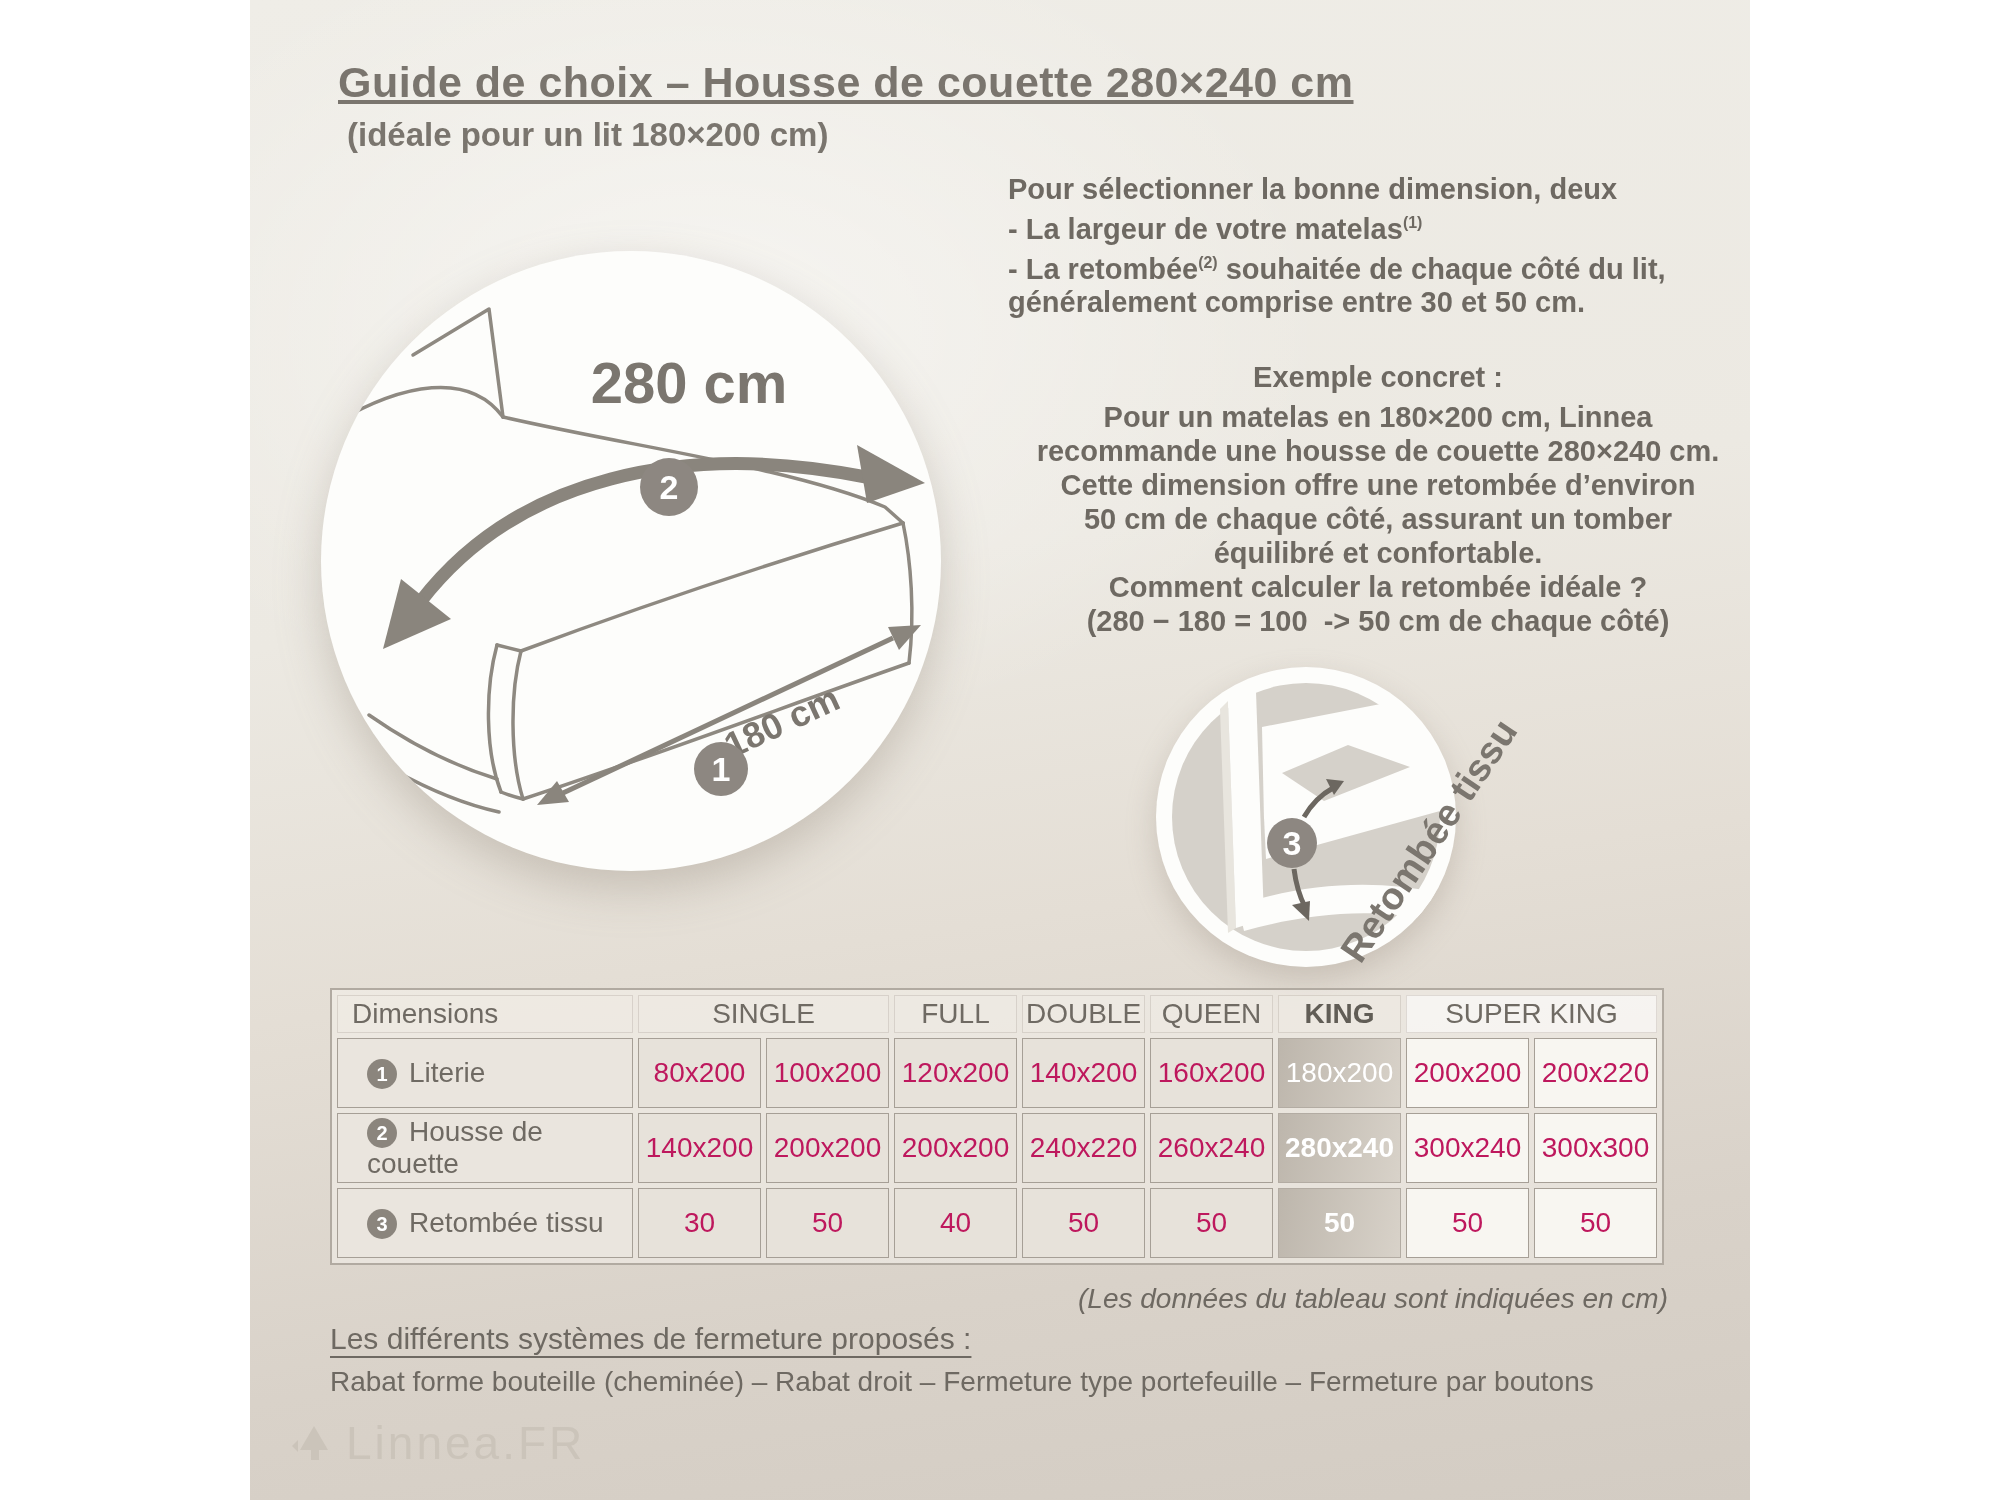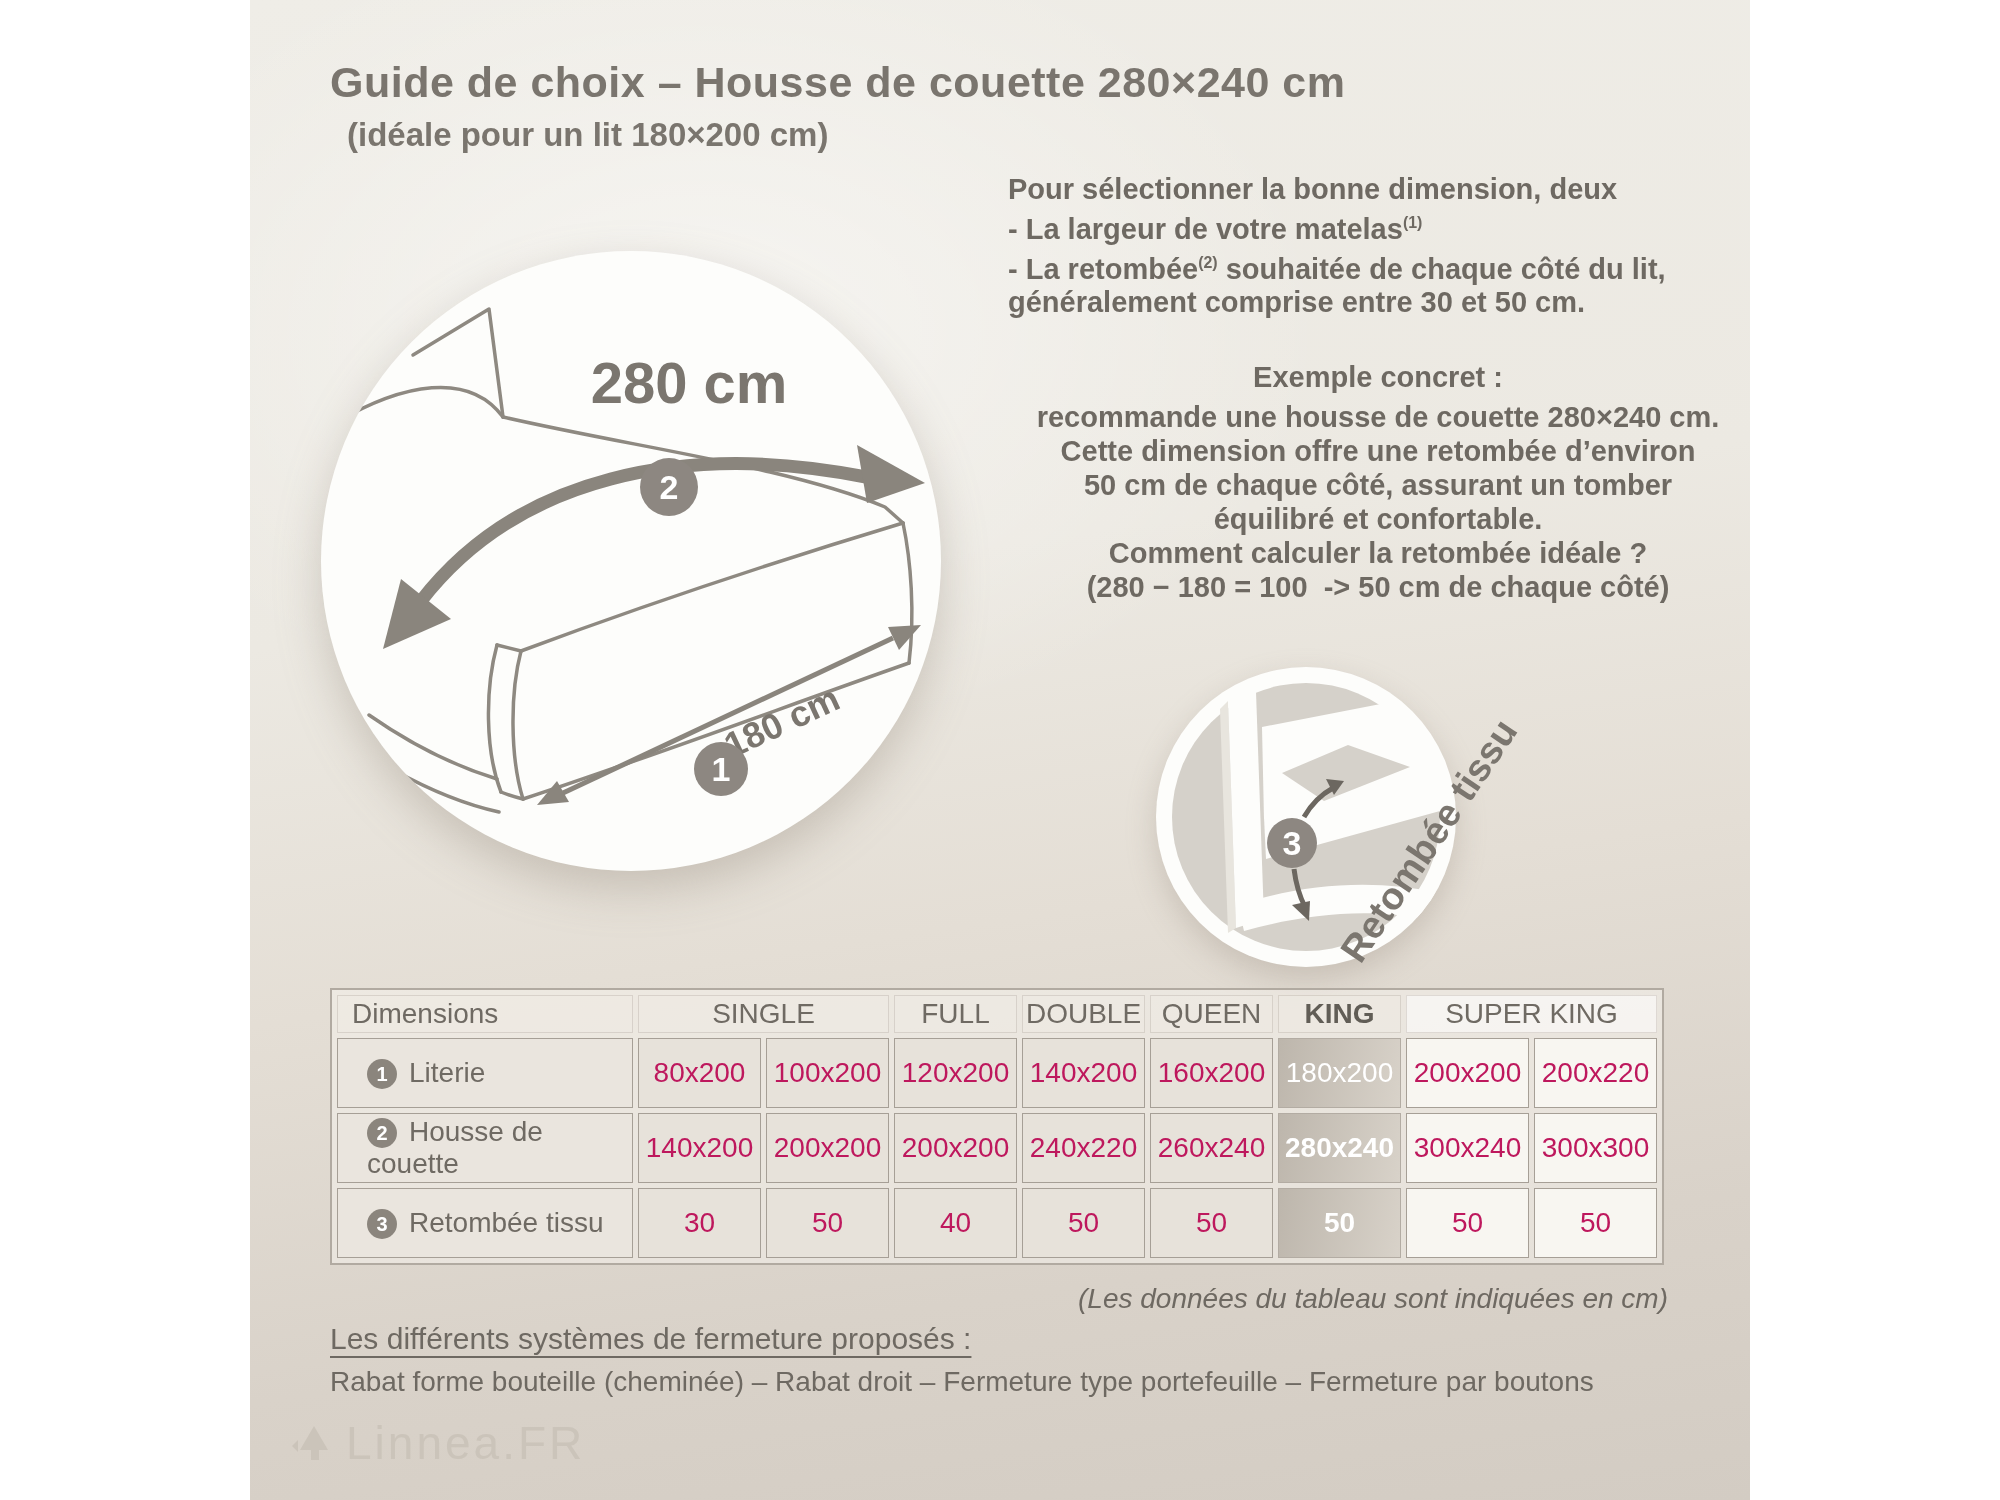--- a/index.html
+++ b/index.html
@@ -2,21 +2,21 @@
 <html><head>
 <meta charset="utf-8">
 <style>
   html,body{margin:0;padding:0;background:#ffffff;}
   .canvas{position:relative;width:2000px;height:1500px;background:#ffffff;overflow:hidden;
           font-family:"Liberation Sans",sans-serif;}
   .content{position:absolute;left:250px;top:0;width:1500px;height:1500px;
            background:
              radial-gradient(ellipse 900px 600px at 30% 22%, rgba(255,255,255,0.5) 0%, rgba(255,255,255,0) 70%),
              linear-gradient(172deg,#efede7 0%,#ece9e2 38%,#e4ded5 60%,#d9d2c9 82%,#d3ccc3 100%);}
-  .page-title{position:absolute;left:80px;top:58px;font-size:43px;font-weight:bold;color:#7a756e;letter-spacing:0.5px;}
+  .page-title{position:absolute;left:88px;top:58px;font-size:43px;font-weight:bold;color:#7a756e;letter-spacing:0.5px;text-decoration:underline;}
   .page-subtitle{position:absolute;left:97px;top:116px;font-size:33px;font-weight:bold;color:#7a756e;}
   .text-line{white-space:pre-wrap;font-weight:bold;}
   .intro{position:absolute;left:758px;top:172px;width:740px;font-size:29px;line-height:34px;color:#6e6962;}
   .example{position:absolute;left:758px;top:360px;width:740px;font-size:29px;line-height:34px;color:#6e6962;text-align:center;}
   .example-heading{font-weight:bold;margin-bottom:6px;}
   sup{font-size:0.55em;}
   .big-circle{position:absolute;left:71px;top:251px;width:620px;height:620px;border-radius:50%;
               background:#fdfdfb;box-shadow:0 18px 45px rgba(148,137,123,0.38);overflow:hidden;}
   .small-circle{position:absolute;left:906px;top:667px;width:300px;height:300px;border-radius:50%;
               background:#fdfdfb;box-shadow:0 12px 30px rgba(148,137,123,0.33);overflow:hidden;}
@@ -63,20 +63,21 @@
 
     <div class="intro">
       <div class="text-line">Pour sélectionner la bonne dimension, deux</div>
       <div class="text-line"><span>- La largeur de votre matelas</span><sup>(1)</sup></div>
       <div class="text-line"><span>- La retombée</span><sup>(2)</sup><span> souhaitée de chaque côté du lit,</span></div>
       <div class="text-line">généralement comprise entre 30 et 50 cm.</div>
     </div>
 
     <div class="example">
       <div class="example-heading">Exemple concret :</div>
+      <div class="text-line">Pour un matelas en 180×200 cm, Linnea</div>
       <div class="text-line">recommande une housse de couette 280×240 cm.</div>
       <div class="text-line">Cette dimension offre une retombée d’environ</div>
       <div class="text-line">50 cm de chaque côté, assurant un tomber</div>
       <div class="text-line">équilibré et confortable.</div>
       <div class="text-line">Comment calculer la retombée idéale ?</div>
       <div class="text-line">(280 − 180 = 100  -&gt; 50 cm de chaque côté)</div>
     </div>
 
     <div class="big-circle">
       <svg viewBox="0 0 620 620" width="620" height="620">

